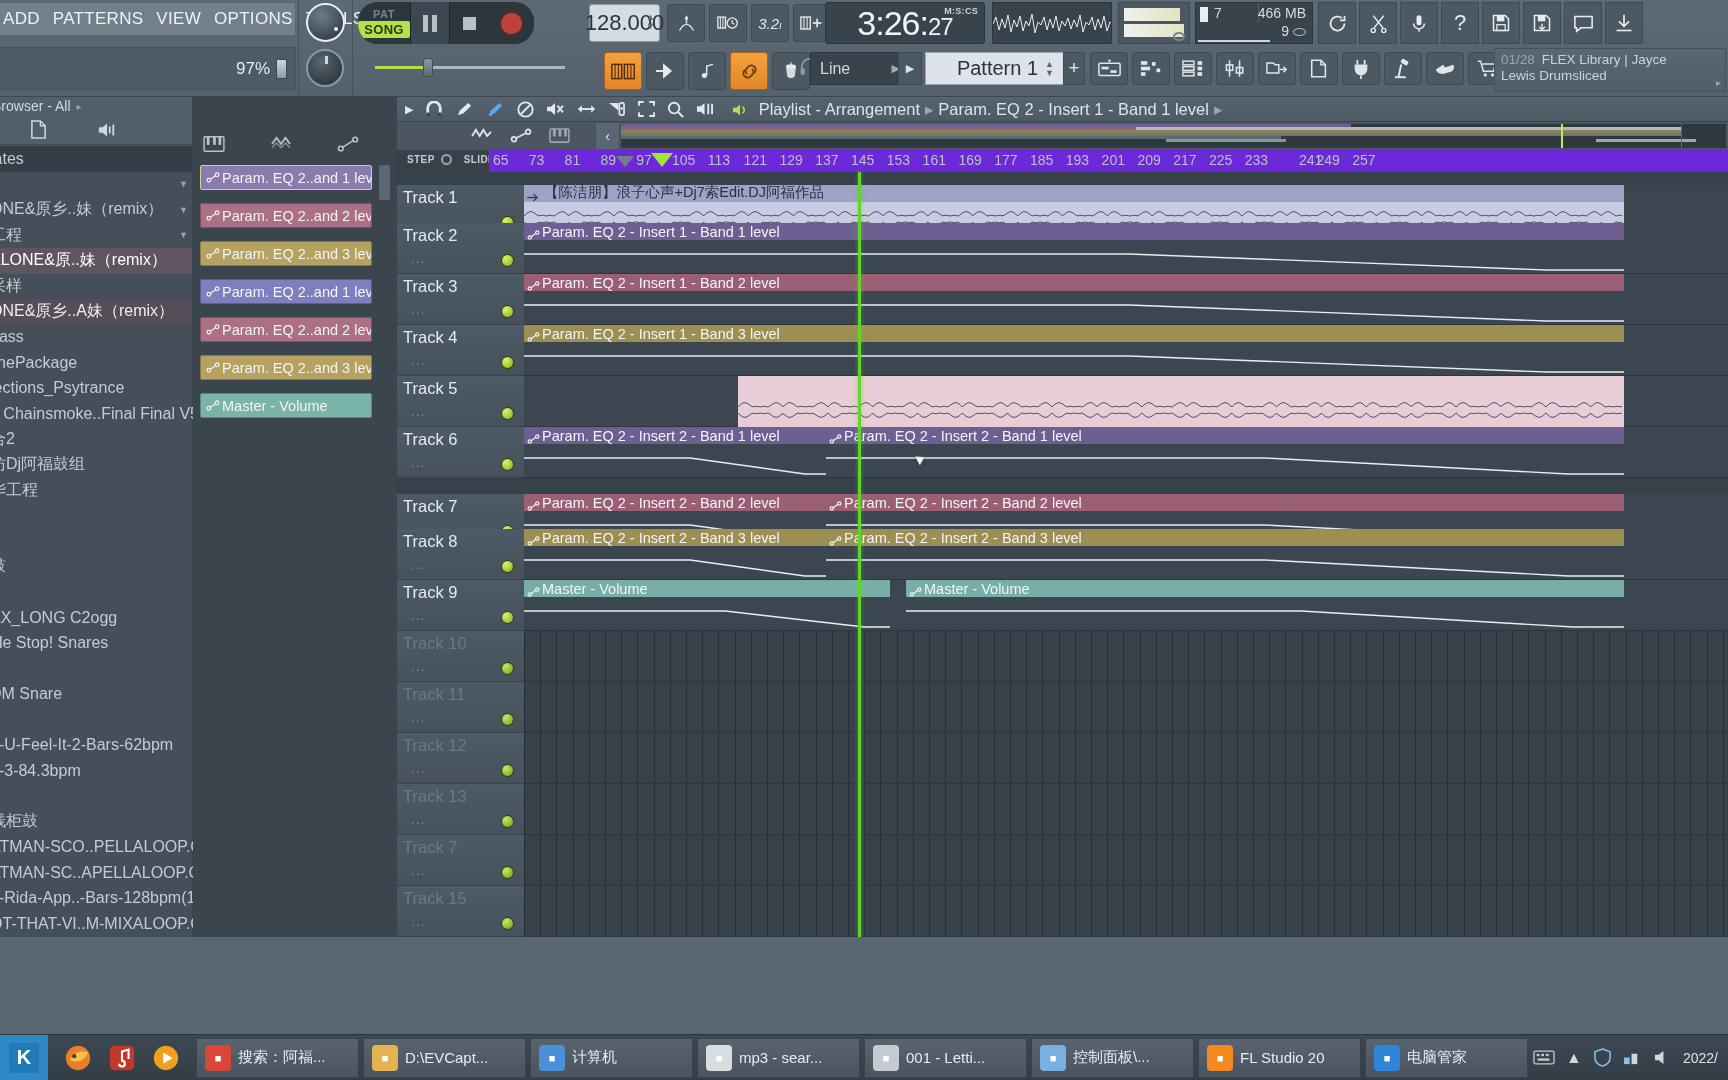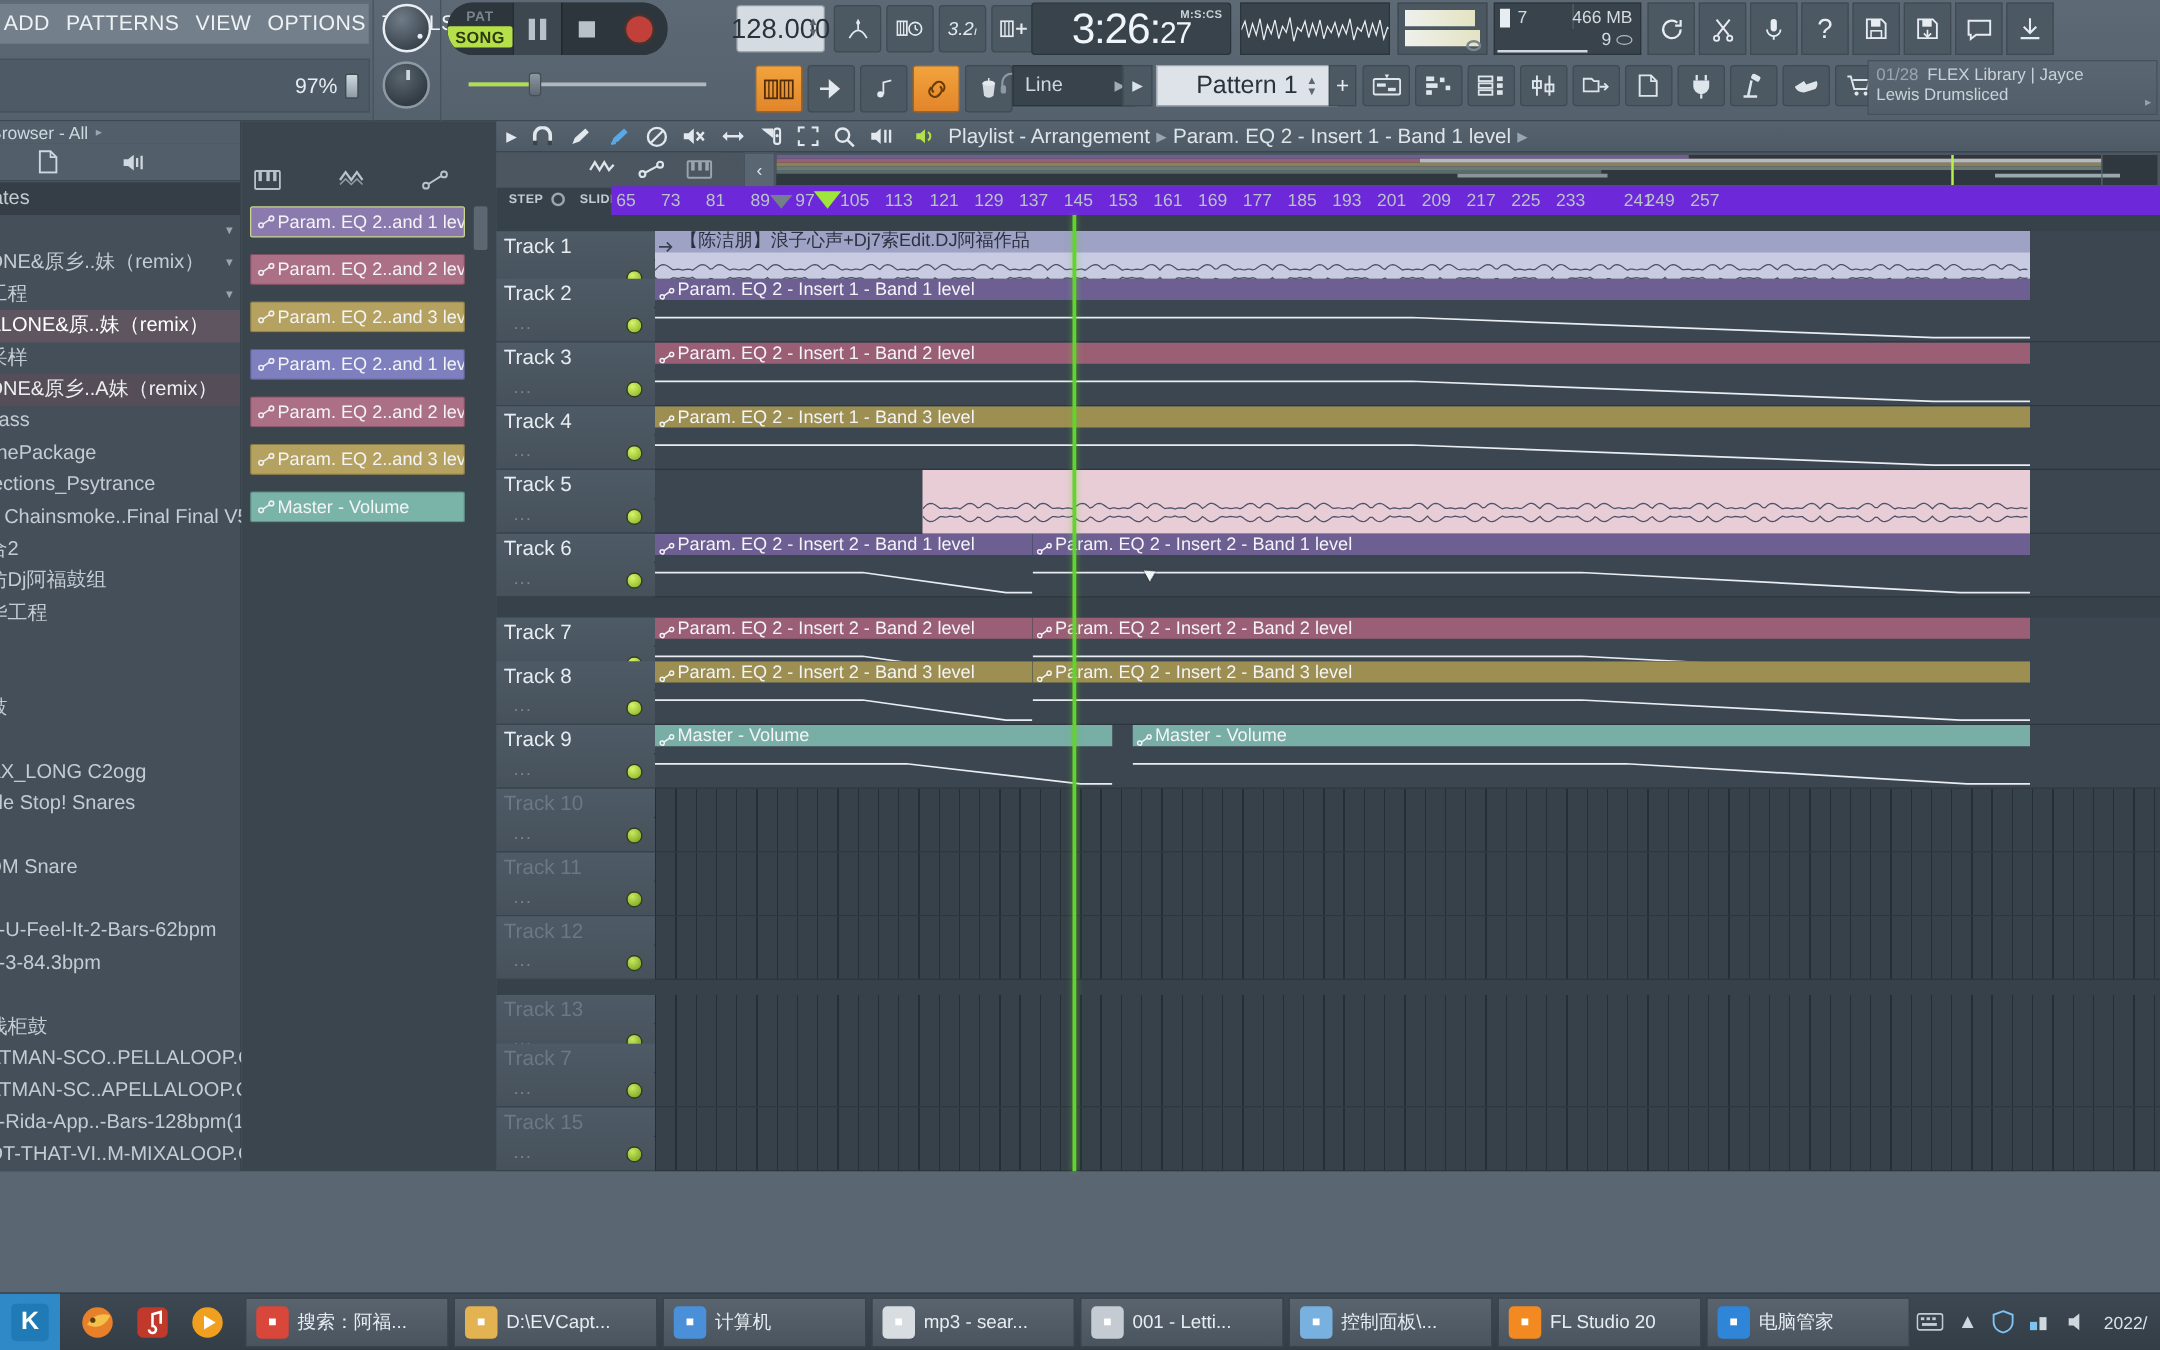--- a/index.html
+++ b/index.html
@@ -1389,21 +1389,21 @@
         </div>
         <div class="tracklane" style="top: 561px;">
           <div class="tr-head">
             <div class="nm dim">Track 12</div>
             <div class="dots">...</div>
             <div class="led off"></div>
             <div class="arrowL"></div>
           </div>
           <div class="tr-grid"></div>
         </div>
-        <div class="tracklane" style="top: 612px; margin-top: 12px;">
+        <div class="tracklane" style="top: 612px;">
           <div class="tr-head">
             <div class="nm dim">Track 13</div>
             <div class="dots">...</div>
             <div class="led off"></div>
             <div class="arrowL"></div>
           </div>
           <div class="tr-grid"></div>
         </div>
         <div class="tracklane" style="top: 663px;">
           <div class="tr-head">

